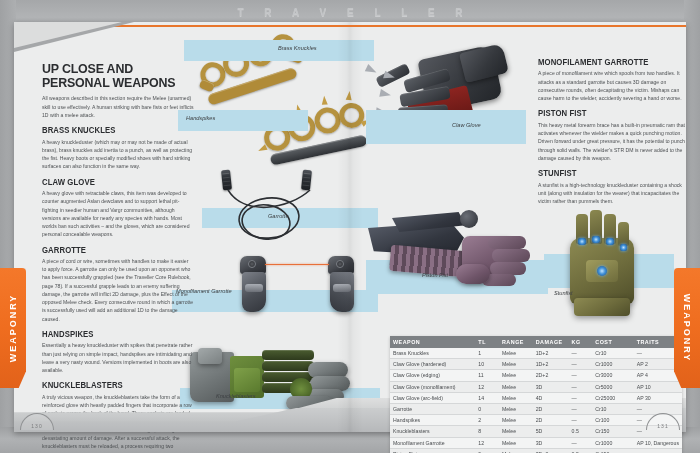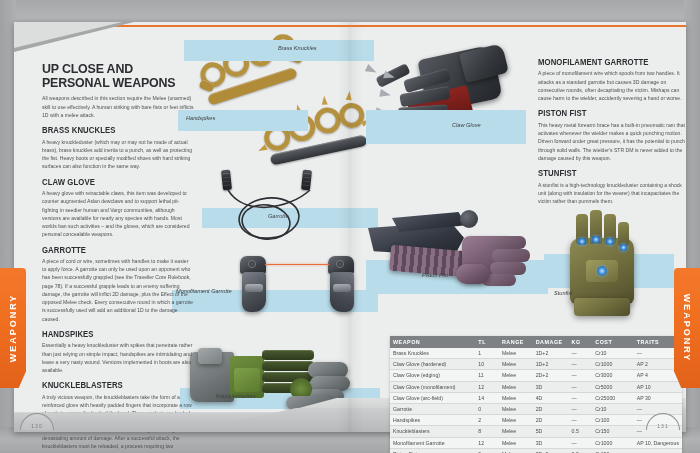--- a/index.html
+++ b/index.html
@@ -305,20 +305,21 @@
 </head>
 <body>
 
 <div class="page">
 
   <div class="frame-top"></div>
   <div class="frame-left"></div>
   <div class="frame-right"></div>
   <div class="frame-bottom"></div>
 
+  <div class="masthead">T R A V E L L E R</div>
 
   <div class="paper">
 
     <div class="band" style="left:170px; top:18px;  width:190px; height:21px;"></div>
     <div class="band" style="left:164px; top:88px;  width:130px; height:21px;"></div>
     <div class="band" style="left:188px; top:186px; width:176px; height:20px;"></div>
     <div class="band" style="left:158px; top:268px; width:206px; height:22px;"></div>
     <div class="band" style="left:166px; top:366px; width:200px; height:21px;"></div>
     <div class="band" style="left:352px; top:88px;  width:160px; height:34px;"></div>
     <div class="band" style="left:352px; top:238px; width:182px; height:34px;"></div>

